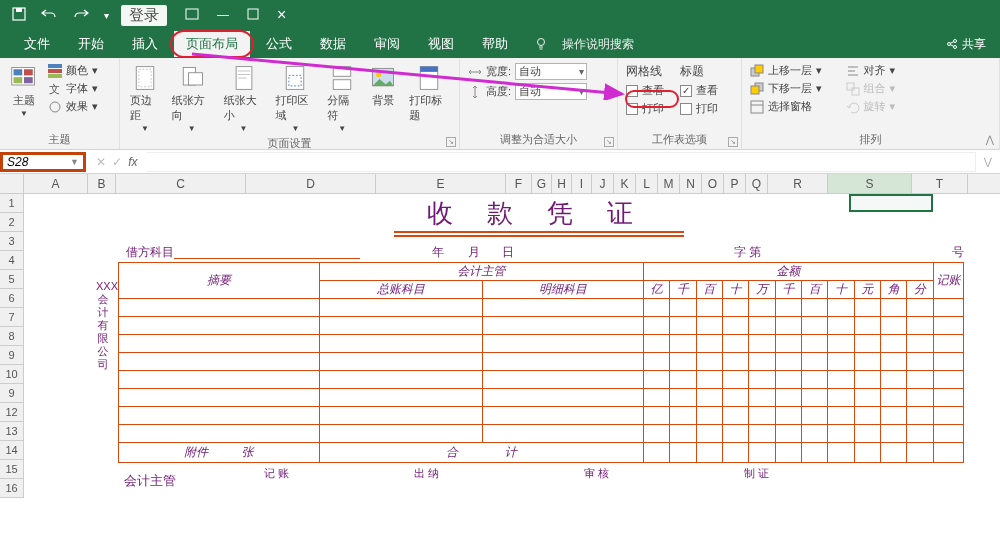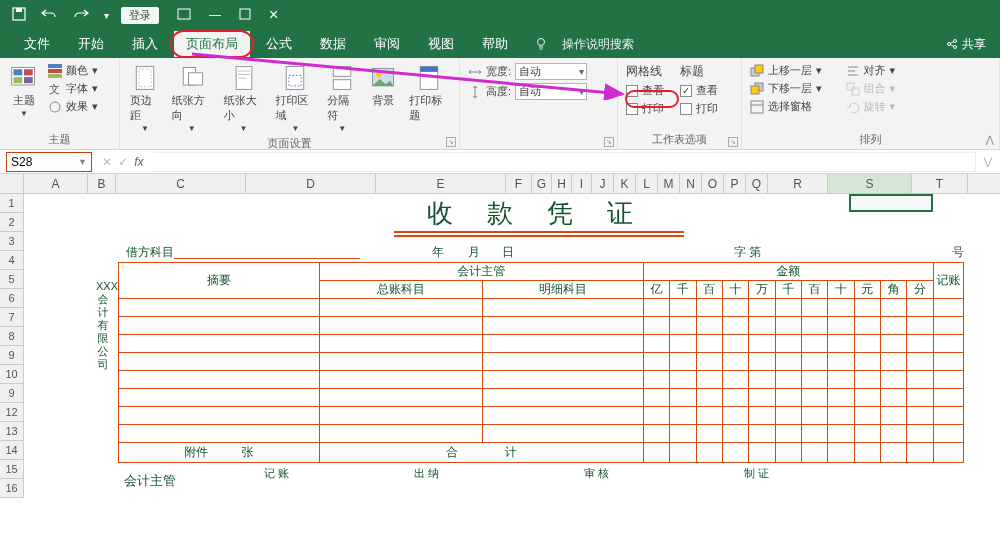--- a/index.html
+++ b/index.html
@@ -5,21 +5,21 @@
 * { box-sizing: border-box; margin: 0; padding: 0; font-family: "Microsoft YaHei", sans-serif; }
 body { width: 1000px; height: 551px; background: #fff; overflow: hidden; font-size: 12px; position: relative; }
 
 
 .titlebar { height: 30px; background: #217346; display: flex; align-items: center; color: #fff; }
 .qat { display: flex; gap: 14px; padding: 0 12px; align-items: center; }
 .qat svg { stroke: #fff; fill: none; }
 .titlecenter { flex: 1; text-align: center; font-size: 13px; }
 .winbtns { display: flex; gap: 18px; padding-right: 14px; align-items: center; }
 .winbtns span { font-size: 12px; }
-.winbtns .login { background: rgba(255,255,255,0.95); color: #444; padding: 1px 8px; border-radius: 2px; font-size: 11px; }
+.winbtns .login { background: rgba(255,255,255,0.95); color: #444; padding: 1px 8px; border-radius: 2px; font-size: 15px; }
 
 
 .tabs { height: 28px; background: #217346; display: flex; align-items: center; padding-left: 12px; gap: 4px; color: #fff; }
 .tab { padding: 4px 12px; font-size: 13px; cursor: pointer; position: relative; }
 .tab.active { background: #f3f3f3; color: #217346; }
 .tab-ann { position: absolute; border: 2px solid #e02030; border-radius: 14px; left: -4px; right: -4px; top: -1px; bottom: -1px; pointer-events: none; }
 .tell { display: flex; align-items: center; gap: 14px; font-size: 12px; color: #e8f0eb; margin-left: 10px; }
 .share { margin-left: auto; margin-right: 14px; font-size: 12px; cursor: pointer; display:flex; align-items:center; gap:4px;}
 
 
@@ -34,40 +34,40 @@
 .stack-item svg { width: 14px; height: 14px; flex-shrink: 0; }
 .mini-combo { width: 72px; height: 17px; border: 1px solid #b4b4b4; background: #fff; font-size: 11px; padding: 0 14px 0 3px; position: relative; display:inline-flex; align-items:center;}
 .mini-combo::after { content: "▾"; position: absolute; right: 2px; font-size: 10px; color: #666; }
 .chk { width: 12px; height: 12px; border: 1px solid #888; display: inline-block; background:#fff;}
 .chk.on::after { content: "✓"; font-size: 10px; line-height: 10px; position: relative; top: -2px; left: 1px; }
 .launcher { position:absolute; right:3px; bottom:2px; width:10px; height:10px; border:1px solid #aaa; font-size:7px; text-align:center; line-height:8px; color:#888;}
 .opt-ann { position:absolute; border:2px solid #e02030; border-radius:10px; pointer-events:none; }
 
 
 .fxbar { height: 24px; border-bottom: 1px solid #d4d4d4; display: flex; align-items: center; background: #fff; }
-.namebox { width: 86px; height: 20px; border: 1px solid #c2410c; margin-left: 6px; font-size: 12px; padding: 0 4px; display:flex; align-items:center; justify-content:space-between;}
+.namebox { width: 86px; height: 20px; border: 3px solid #c2410c; margin-left: 0; font-size: 12px; padding: 0 4px; display:flex; align-items:center; justify-content:space-between;font-style:italic;}
 .fxbtns { display:flex; gap:6px; padding:0 10px; color:#bbb;}
 .fxinput { flex:1; height:20px; border:1px solid #eee; border-left:none; }
 
 
 .sheet { position: relative; background: #fff; height: 377px; overflow: hidden; }
 .corner { position:absolute; left:0; top:0; width:24px; height:20px; background:#f0f0f0; border-right:1px solid #ccc; border-bottom:1px solid #ccc;}
 .colhead { position:absolute; left:24px; top:0; right:0; height:20px; display:flex; background:#f0f0f0; border-bottom:1px solid #ccc;}
 .colhead div { border-right:1px solid #ccc; text-align:center; font-size:12px; color:#555; line-height:20px;}
 .colhead div.sel { background:#d6e6d6; }
 .rowhead { position:absolute; top:20px; left:0; width:24px; background:#f0f0f0; border-right:1px solid #ccc;}
 .rowhead div { height:19px; border-bottom:1px solid #ccc; text-align:center; font-size:11px; color:#555; line-height:19px;}
 .canvas { position:absolute; left:24px; top:20px; right:0; bottom:0; overflow:hidden;}
 .sel-cell { position:absolute; border:2px solid #217346; background:rgba(33,115,70,0.05);}
 
 
-.voucher { position:absolute; color:#14532d; }
+.voucher { position:absolute; color:#701a75; }
 .v-title { font-size:26px; letter-spacing:34px; text-align:center; font-weight:400; width:290px; border-bottom:2px solid #d9480f; margin:0 auto;}
 .v-line { position:absolute; background:#d9480f; }
-.v-table { position:absolute; border:1px solid #d9480f; }
+.v-table { position:absolute; border:1px solid #d9480f;font-style:italic; }
 .v-table td, .v-table th { border:1px solid #d9480f; font-size:12px; font-weight:normal; text-align:center; padding:0; }
 .vtext { position:absolute; font-size:12px; }
 .vside { position:absolute; width:14px; font-size:11px; line-height:13px; text-align:center;}
 
 
 .arrow { position:absolute; pointer-events:none; }
 </style>
 </head>
 <body>
 
@@ -235,20 +235,21 @@
           </div>
       <div class="stack-item">
             <svg viewBox="0 0 14 14" stroke="#888" fill="none">
               <path d="M7 2v10M5 3l2-2 2 2M5 11l2 2 2-2"></path>
             </svg>
             <span>高度:</span> 
             <span class="mini-combo">自动</span>
           </div>
     </div>
       </div>
+    <div class="group-label">调整为合适大小</div>
     <span class="launcher">↘</span>
   </div>
 
   <div class="group" style="width:124px;position:relative">
     <div class="group-body" style="gap:12px">
       <div class="stack">
         <div class="stack-item" style="font-size:12px;color:#444">网格线</div>
         <div class="stack-item">
             <span class="chk"></span>
             <span>查看</span>

